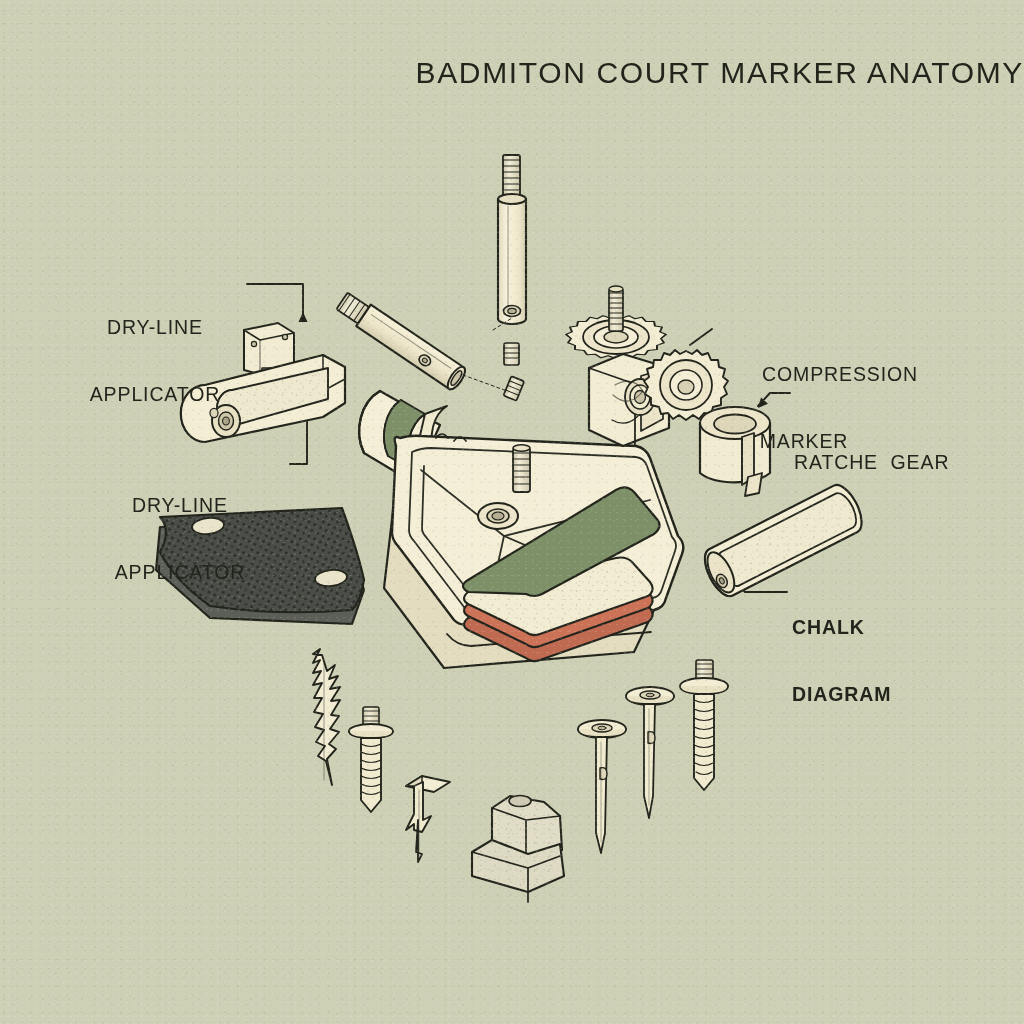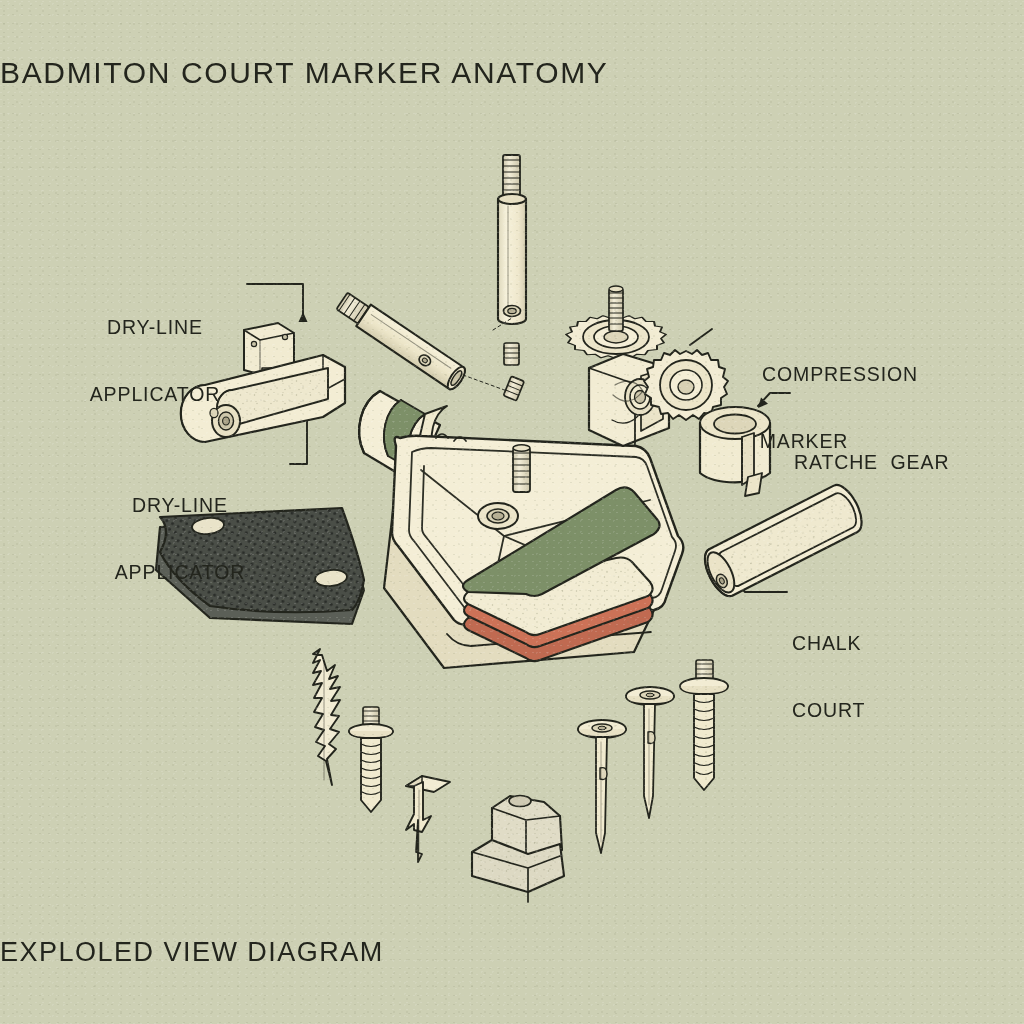--- a/index.html
+++ b/index.html
@@ -25,21 +25,21 @@
     background-image:
       radial-gradient(circle at 13% 22%, rgba(255,255,255,.40) 0 1px, transparent 1px),
       radial-gradient(circle at 47% 61%, rgba(120,125,95,.40) 0 1px, transparent 1px),
       radial-gradient(circle at 78% 34%, rgba(255,255,255,.30) 0 1px, transparent 1px),
       radial-gradient(circle at 31% 83%, rgba(120,125,95,.30) 0 1px, transparent 1px);
     background-size: 7px 7px, 9px 9px, 11px 11px, 13px 13px;
   }
   .title, .caption {
     position: absolute;
     width: 100%;
-    text-align: left;
+    text-align: right;
     color: #23251d;
     letter-spacing: .055em;
     font-weight: 400;
   }
   .title  { top: 56px; font-size: 30px; }
   .caption{ top: 937px; font-size: 27px; }
 
   .label {
     position: absolute;
     color: #23251d;
@@ -395,20 +395,19 @@
 
   <div class="label c-align" style="left:718px; top:319px; width:200px;">
     <div style="text-align:right">COMPRESSION</div>
     <div style="text-align:center;padding-right:28px">MARKER</div>
   </div>
 
   <div class="label" style="left:794px; top:407px; width:210px;">
     <div>RATCHE  GEAR</div>
   </div>
 
-  <div class="label" style="left:792px; top:588px; width:180px;">
+  <div class="label" style="left:792px; top:572px; width:180px;font-weight:bold;">
     <div>CHALK</div>
-    <div>COURT</div>
+    <div>DIAGRAM</div>
   </div>
 
-  <div class="caption">EXPLOLED VIEW DIAGRAM</div>
 
 </div>
 
 </body></html>

